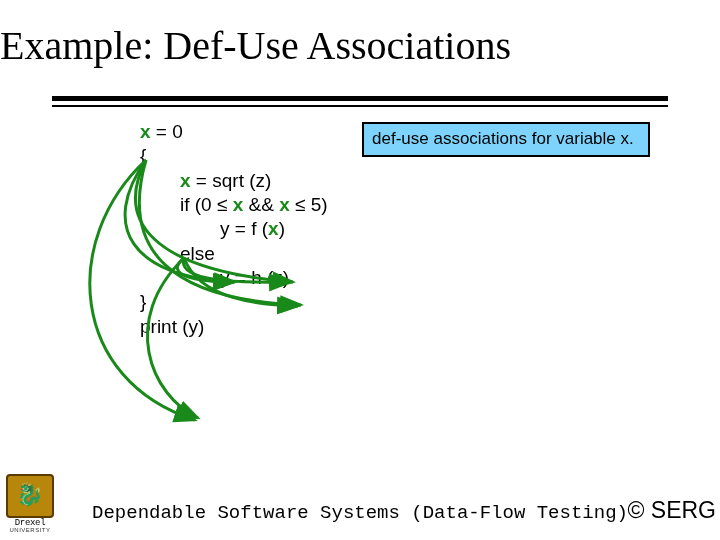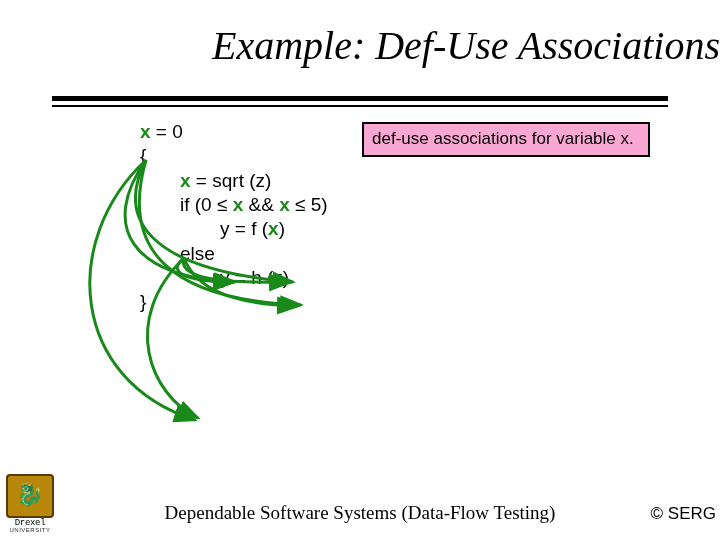--- a/index.html
+++ b/index.html
@@ -7,23 +7,22 @@
     padding: 0;
     width: 720px;
     height: 540px;
     background: #fff;
     font-family: "Times New Roman", Times, serif;
     color: #000;
     overflow: hidden;
     position: relative;
   }
   .title {
-    font-style: italic;
     font-size: 40px;
-    text-align: right;
+    text-align: left;
     margin-top: 22px;
     font-weight: 400;
   }
   .hr-thick {
     margin: 8px 52px 0 52px;
     border: 0;
     border-top: 5px solid #000;
   }
   .hr-thin {
     margin: 4px 52px 0 52px;
@@ -42,41 +41,41 @@
   .code-area .row { display: block; }
   .ind1 { padding-left: 40px; }
   .ind2 { padding-left: 80px; }
   .x { color: #198a1a; font-weight: 600; }
   .annot-box {
     position: absolute;
     left: 362px;
     top: 122px;
     width: 268px;
     border: 2px solid #000;
-    background: #f9a8d4;
+    background: #7dd3fc;
     font-family: Arial, Helvetica, sans-serif;
     font-size: 17px;
     padding: 4px 8px 6px 8px;
     line-height: 1.25;
   }
   .footer-center {
     position: absolute;
     bottom: 16px;
     left: 0;
     right: 0;
     text-align: center;
-    font-family: Liberation Serif, serif;
+    font-family: Liberation Mono, monospace;
     font-size: 19px;
   }
   .footer-right {
     position: absolute;
     bottom: 16px;
     right: 4px;
     font-family: Arial, Helvetica, sans-serif;
-    font-size: 17px;
+    font-size: 23px;
   }
   .logo {
     position: absolute;
     left: 4px;
     bottom: 6px;
     width: 52px;
     height: 60px;
     text-align: center;
   }
   .logo .badge {
@@ -126,20 +125,21 @@
 
 <div class="code-area">
   <span class="row"><span class="x">x</span><span> = 0</span></span>
   <span class="row">{</span>
   <span class="row ind1"><span class="x">x</span><span> = sqrt (z)</span></span>
   <span class="row ind1"><span>if (0 ≤ </span><span class="x">x</span><span> &amp;&amp; </span><span class="x">x</span><span> ≤ 5)</span></span>
   <span class="row ind2"><span>y = f (</span><span class="x">x</span><span>)</span></span>
   <span class="row ind1">else</span>
   <span class="row ind2">y = h (z)</span>
   <span class="row">}</span>
+  <span class="row">print (y)</span>
 </div>
 
 <div class="annot-box">def-use associations for variable x.</div>
 
 <svg class="arrows">
   <defs>
     <marker id="ah" markerWidth="10" markerHeight="10" refX="7" refY="3" orient="auto">
       <path d="M0,0 L8,3 L0,6 Z" fill="#198a1a"></path>
     </marker>
   </defs>

